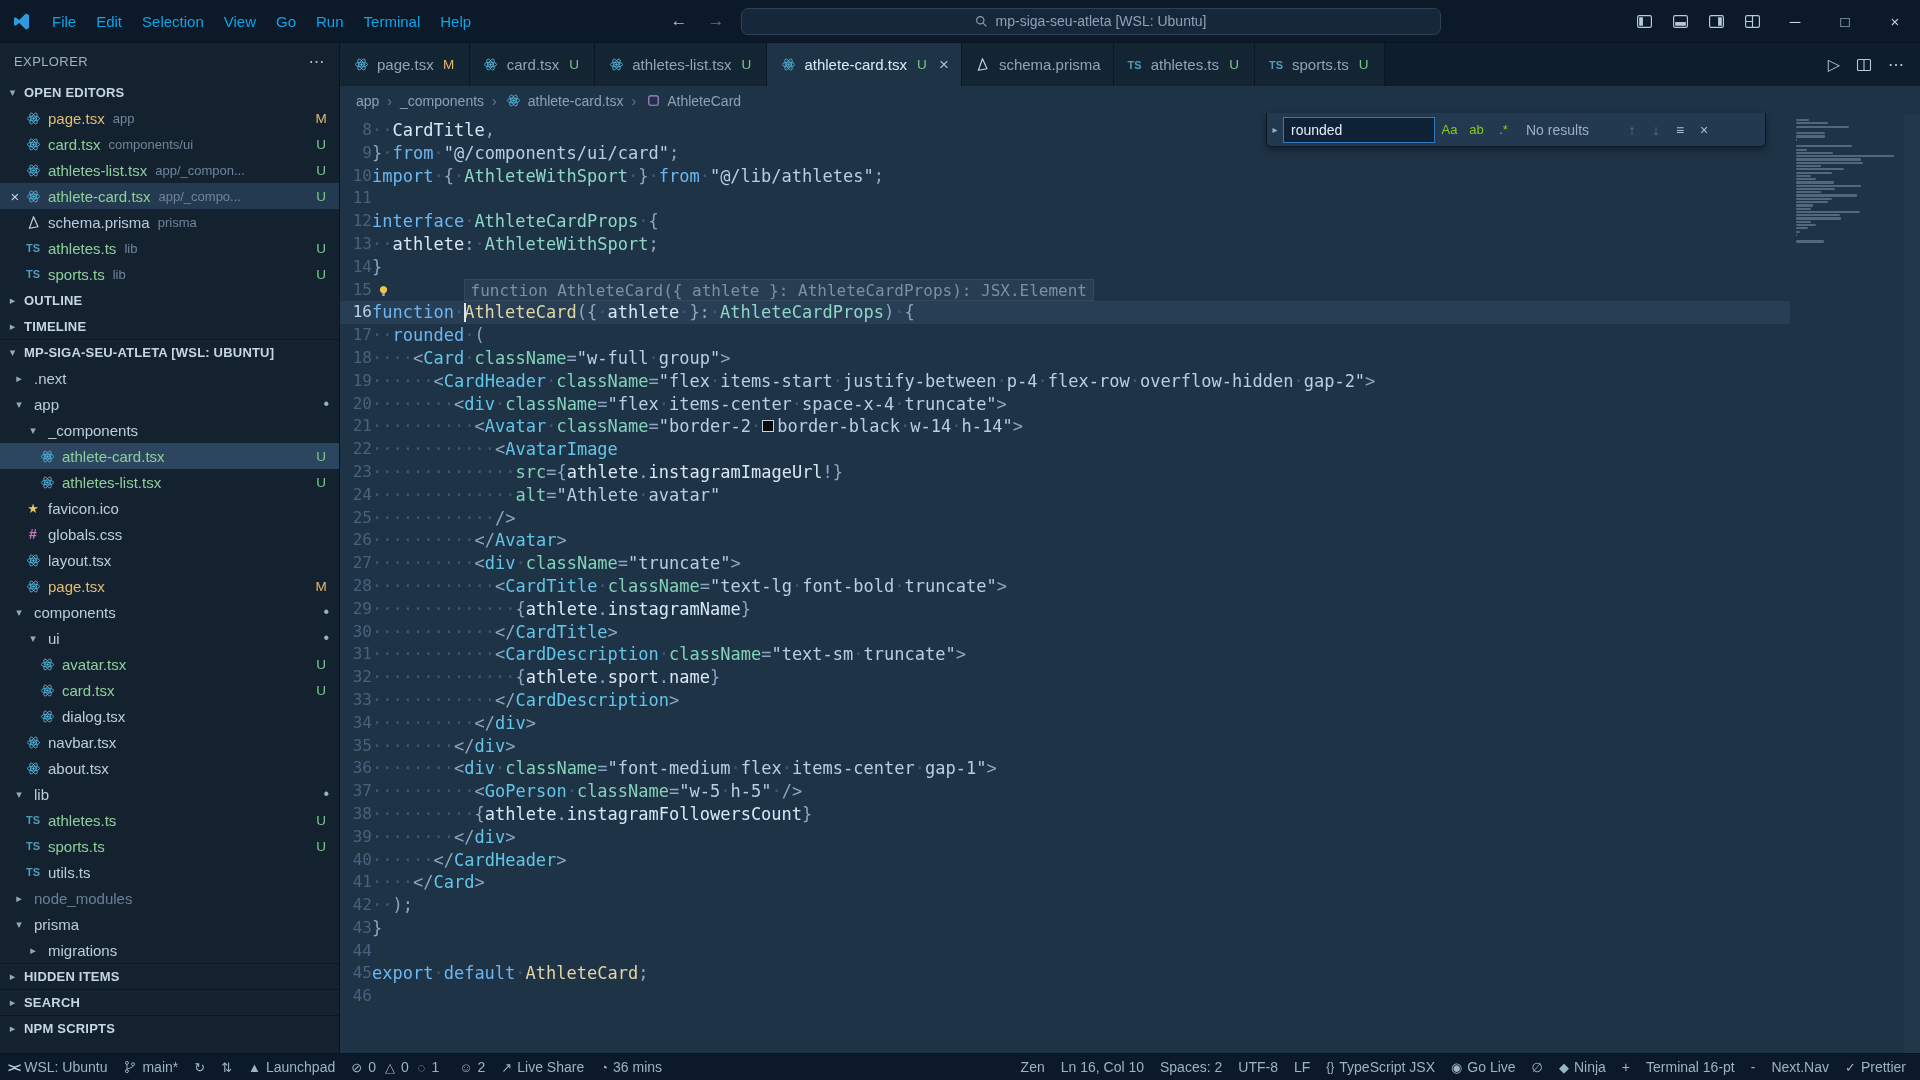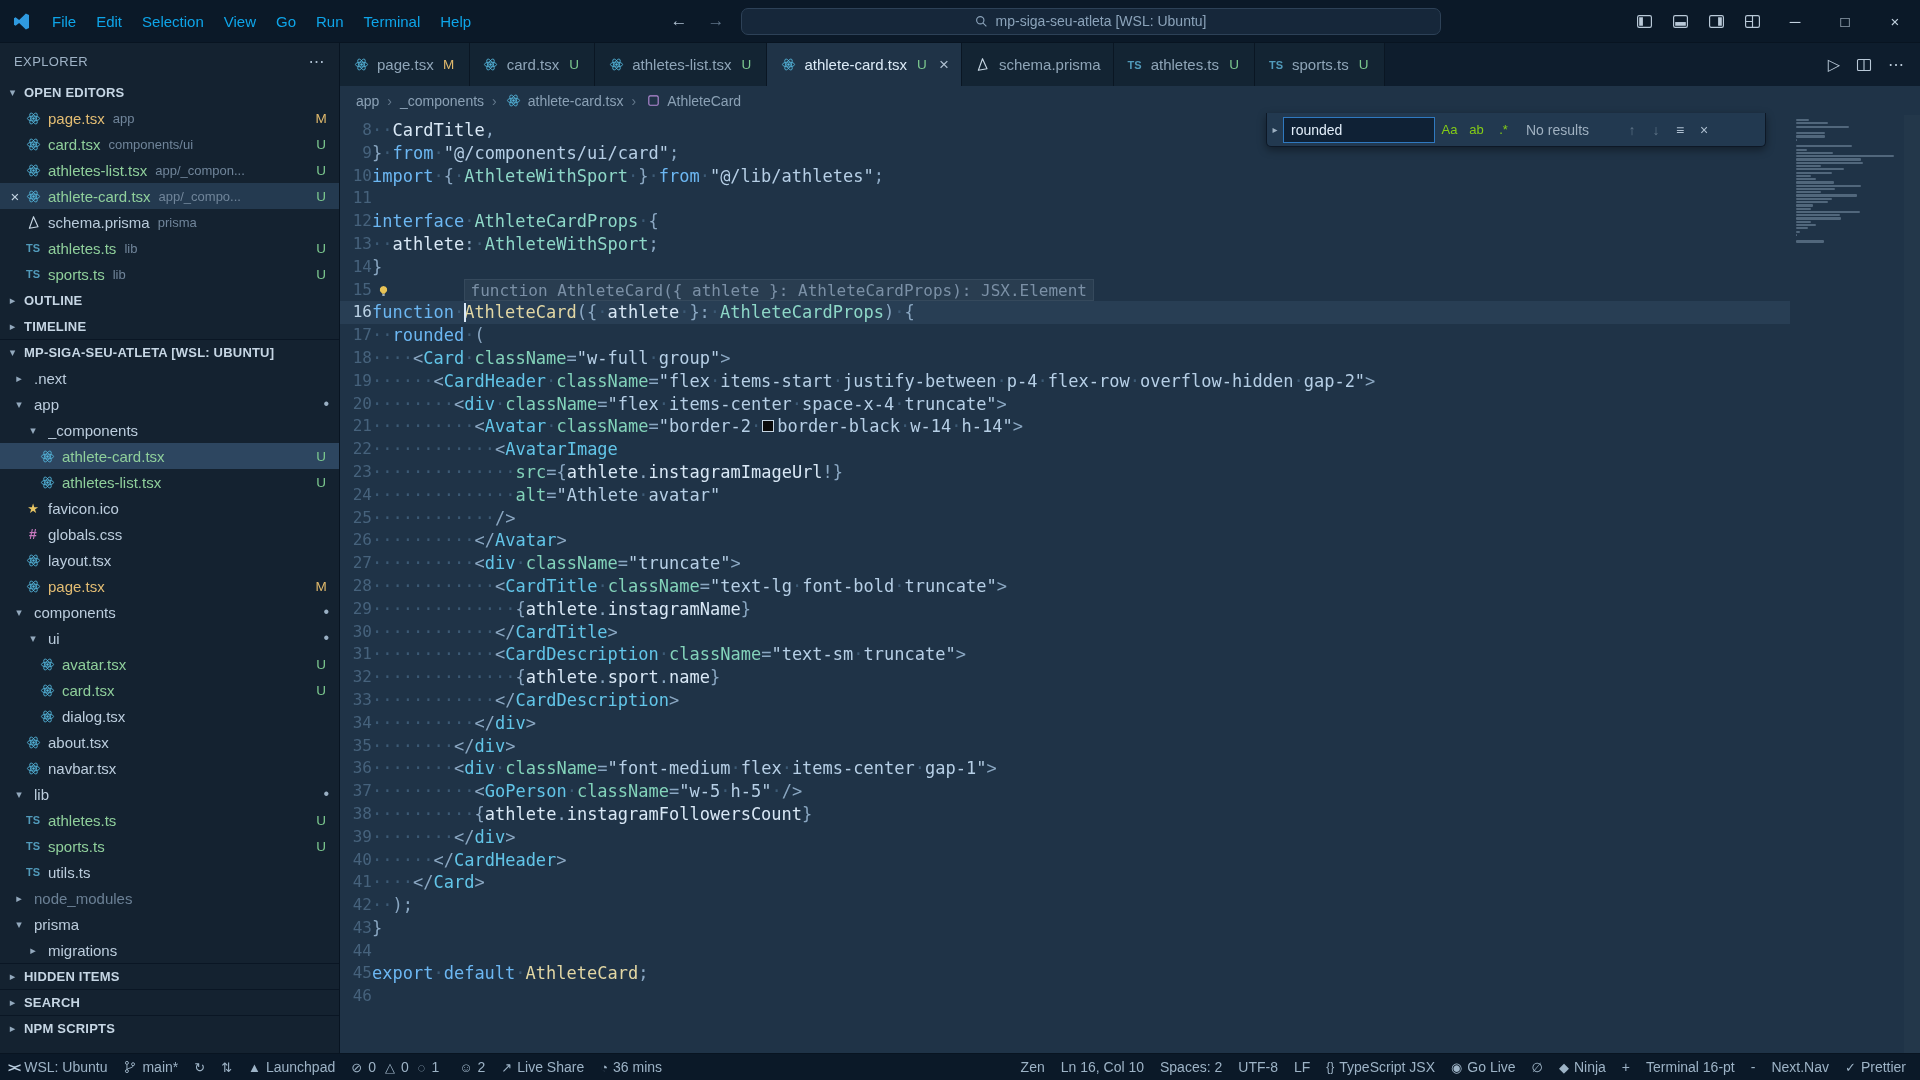--- a/index.html
+++ b/index.html
@@ -428,34 +428,34 @@
             <span class="ic">
               <svg viewBox="0 0 16 16">
                 <g fill="none" stroke="#54b6dc" stroke-width="0.9">
                   <ellipse cx="8" cy="8" rx="6.5" ry="2.6"></ellipse>
                   <ellipse cx="8" cy="8" rx="6.5" ry="2.6" transform="rotate(60 8 8)"></ellipse>
                   <ellipse cx="8" cy="8" rx="6.5" ry="2.6" transform="rotate(120 8 8)"></ellipse>
                 </g>
                 <circle cx="8" cy="8" r="1.3" fill="#54b6dc"></circle>
               </svg>
             </span>
+            <span class="fname">navbar.tsx</span>
+          </div>
+          <div class="tr" style="padding-left:24px">
+            <span class="ic">
+              <svg viewBox="0 0 16 16">
+                <g fill="none" stroke="#54b6dc" stroke-width="0.9">
+                  <ellipse cx="8" cy="8" rx="6.5" ry="2.6"></ellipse>
+                  <ellipse cx="8" cy="8" rx="6.5" ry="2.6" transform="rotate(60 8 8)"></ellipse>
+                  <ellipse cx="8" cy="8" rx="6.5" ry="2.6" transform="rotate(120 8 8)"></ellipse>
+                </g>
+                <circle cx="8" cy="8" r="1.3" fill="#54b6dc"></circle>
+              </svg>
+            </span>
             <span class="fname">about.tsx</span>
-          </div>
-          <div class="tr" style="padding-left:24px">
-            <span class="ic">
-              <svg viewBox="0 0 16 16">
-                <g fill="none" stroke="#54b6dc" stroke-width="0.9">
-                  <ellipse cx="8" cy="8" rx="6.5" ry="2.6"></ellipse>
-                  <ellipse cx="8" cy="8" rx="6.5" ry="2.6" transform="rotate(60 8 8)"></ellipse>
-                  <ellipse cx="8" cy="8" rx="6.5" ry="2.6" transform="rotate(120 8 8)"></ellipse>
-                </g>
-                <circle cx="8" cy="8" r="1.3" fill="#54b6dc"></circle>
-              </svg>
-            </span>
-            <span class="fname">navbar.tsx</span>
           </div>
           <div class="tr" style="padding-left:10px">
             <span class="chev">▾</span>
             <span class="fname">lib</span>
             <span class="treedot">•</span>
           </div>
           <div class="tr" style="padding-left:24px">
             <span class="ic tsic">TS</span>
             <span class="fname git-u">athletes.ts</span>
             <span class="gitbadge b-u">U</span>

